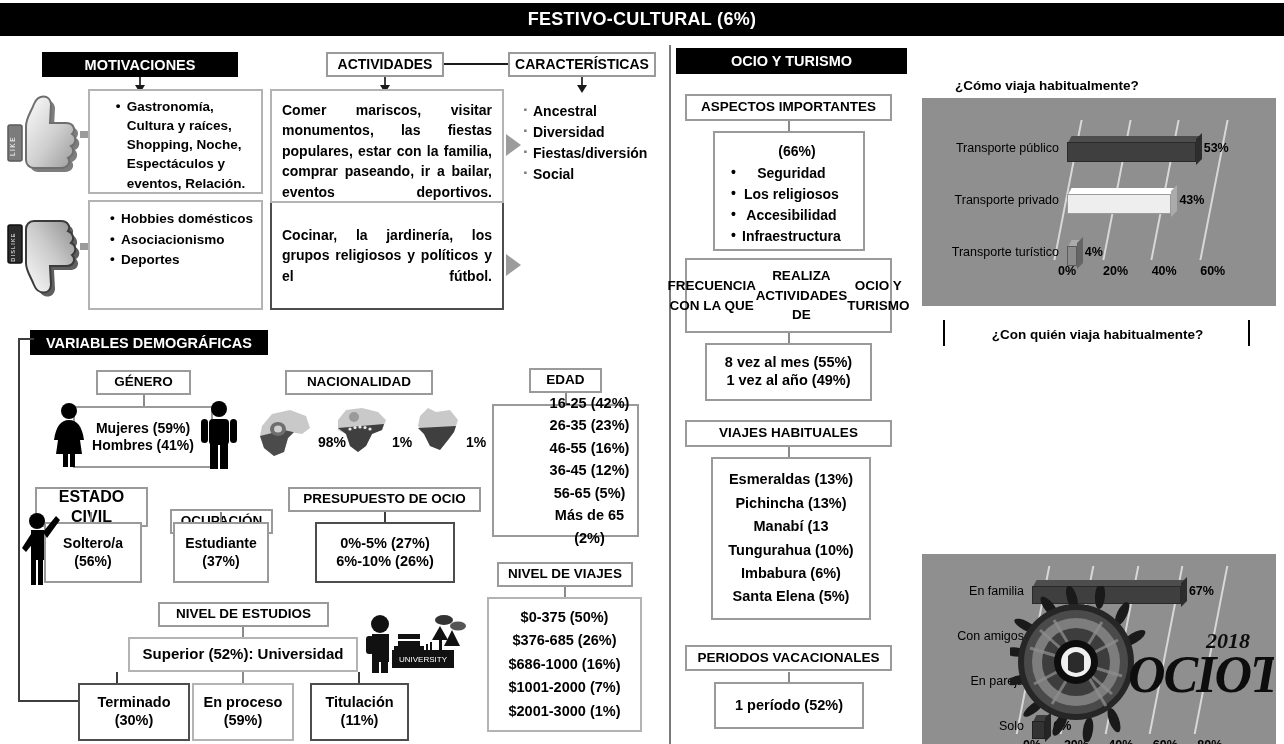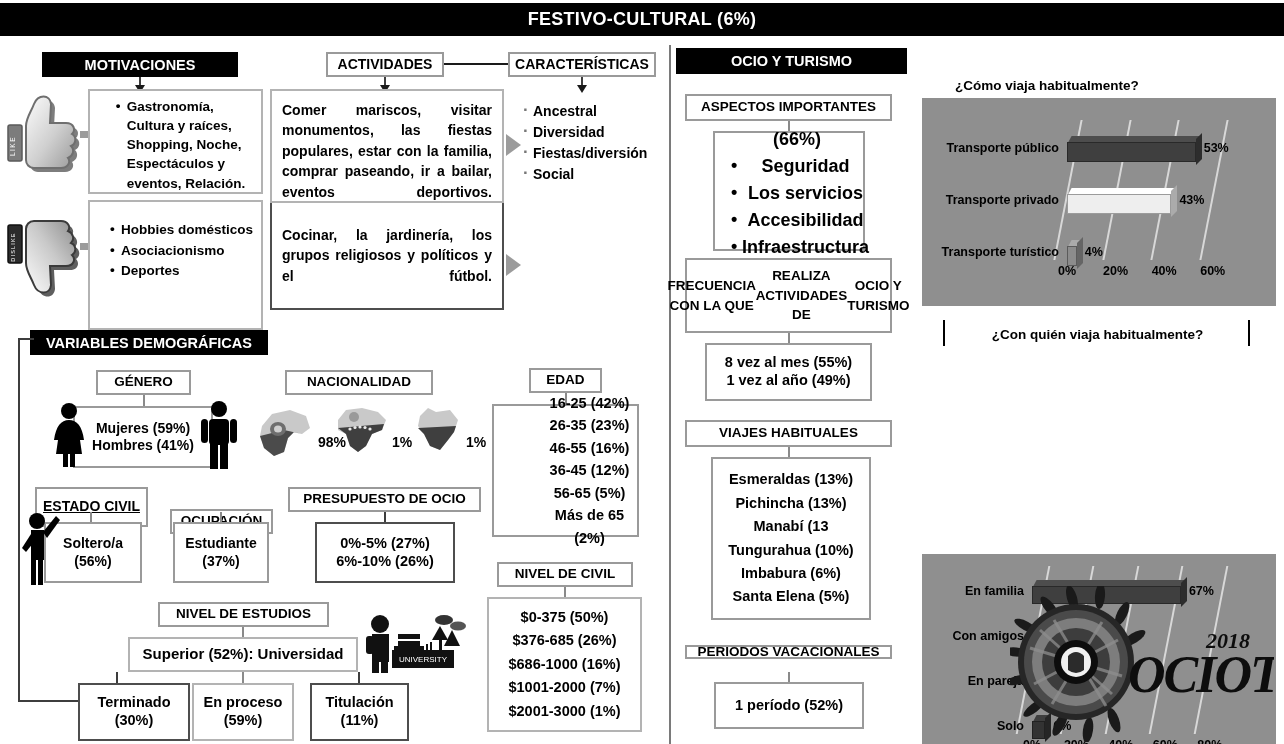--- a/index.html
+++ b/index.html
@@ -95,21 +95,21 @@
   .chart-title-boxed {
     background:#fff;
     display:flex; align-items:center; justify-content:center;
     font-weight:bold; font-size:13.5px;
   }
   .grid-line {
     position: absolute; width: 2px; background: #d8d8d8;
     transform: skewX(-11deg);
   }
   .cat-label {
-    position: absolute; font-weight: bold; font-size: 12.5px;
+    position: absolute; font-weight: normal; font-size: 12.5px;
     text-align: right; color: #000; white-space: nowrap;
   }
   .tick-label {
     position: absolute; font-weight: bold; font-size: 12.5px;
     color: #000; text-align: center; white-space: nowrap;
   }
   .bar {
     position: absolute;
   }
   .bar .face { position: absolute; left: 0; top: 6px; width: 100%; height: calc(100% - 6px); }
@@ -174,21 +174,21 @@
         </linearGradient>
       </defs>
       <path d="M30 82 C34 92,46 92,47 82 L46 63 L62 63 C70 63,72 56,68 52 C73 49,72 42,67 40 C71 36,69 30,64 28 C67 24,64 18,57 18 L30 18 C25 18,22 22,22 26 L22 60 C22 68,27 74,30 82Z" fill="#5f5f5f" transform="translate(4,4)"></path>
       <path d="M30 82 C34 92,46 92,47 82 L46 63 L62 63 C70 63,72 56,68 52 C73 49,72 42,67 40 C71 36,69 30,64 28 C67 24,64 18,57 18 L30 18 C25 18,22 22,22 26 L22 60 C22 68,27 74,30 82Z" fill="url(#gDn)" stroke="#3b3b3b" stroke-width="2"></path>
       <rect x="4" y="22" width="14" height="38" rx="2" fill="#2b2b2b" stroke="#111" stroke-width="1.5"></rect>
       <text x="11" y="44" fill="#fff" font-size="5.5" font-family="Liberation Sans, sans-serif" text-anchor="middle" transform="rotate(-90 11 44)" letter-spacing="1.2" data-name="dislike-label">DISLIKE</text>
     </svg>
   </div>
   <div class="abs connector-sq" style="left:80px; top:243px; width:10px; height:7px;" data-name="connector-dislike"></div>
 
-  <div class="abs box b-light left" style="left:88px; top:200px; width:175px; height:130px; padding:18px 0 0 12px; align-items:flex-start;" data-name="motivaciones-negative-box">
+  <div class="abs box b-light left" style="left:88px; top:200px; width:175px; height:110px; padding:7px 0 0 12px; align-items:flex-start;" data-name="motivaciones-negative-box">
     <ul class="bl" style="font-size:13.5px; line-height:1.52;">
       <li data-name="list-item">Hobbies domésticos</li>
       <li data-name="list-item">Asociacionismo</li>
       <li data-name="list-item">Deportes</li>
     </ul>
   </div>
 
   <div class="abs box b-mid" style="left:326px; top:52px; width:118px; height:25px; font-size:14px;" data-name="section-title-actividades">ACTIVIDADES</div>
   <div class="abs vline" style="left:384px; top:77px; width:2px; height:9px;" data-name="connector-actividades"></div>
   <div class="abs arrow-down" style="left:380px; top:85px;" data-name="arrow-down-icon"></div>
@@ -290,21 +290,21 @@
   <div class="abs vline-lt" style="left:565px; top:393px; width:2px; height:12px;" data-name="connector-edad"></div>
   <div class="abs box b-mid" style="left:492px; top:404px; width:147px; height:133px; flex-direction:column; font-size:14.5px; line-height:1.55;padding-left:48px;" data-name="edad-values-box">
     <div data-name="edad-line">16-25 (42%)</div>
     <div data-name="edad-line">26-35 (23%)</div>
     <div data-name="edad-line">46-55 (16%)</div>
     <div data-name="edad-line">36-45 (12%)</div>
     <div data-name="edad-line">56-65 (5%)</div>
     <div data-name="edad-line">Más de 65 (2%)</div>
   </div>
 
-  <div class="abs box b-mid" style="left:35px; top:487px; width:113px; height:40px; font-size:14px;text-decoration:underline;" data-name="estado-civil-title">ESTADO CIVIL</div>
+  <div class="abs box b-mid" style="left:35px; top:487px; width:113px; height:40px; font-size:16px;" data-name="estado-civil-title">ESTADO CIVIL</div>
   <div class="abs vline-lt" style="left:90px; top:512px; width:2px; height:11px;" data-name="connector-estado-civil"></div>
   <div class="abs box b-mid" style="left:44px; top:522px; width:98px; height:61px; flex-direction:column; font-size:14px;" data-name="estado-civil-box">
     <div data-name="estado-civil-line">Soltero/a</div>
     <div data-name="estado-civil-line">(56%)</div>
   </div>
   <div class="abs" data-name="single-person-icon" style="left:20px; top:508px; width:42px; height:78px;">
     <svg width="42" height="78" viewBox="0 0 42 78">
       <circle cx="17" cy="13" r="8" fill="#000"></circle>
       <rect x="11" y="22" width="13" height="30" fill="#000"></rect>
       <path d="M23 24 L36 8 L40 12 L27 30Z" fill="#000"></path>
@@ -321,21 +321,21 @@
     <div data-name="ocupacion-line">(37%)</div>
   </div>
 
   <div class="abs box b-mid" style="left:288px; top:487px; width:193px; height:25px; font-size:13.5px;" data-name="presupuesto-title">PRESUPUESTO DE OCIO</div>
   <div class="abs vline" style="left:384px; top:512px; width:2px; height:11px;" data-name="connector-presupuesto"></div>
   <div class="abs box b-dark" style="left:315px; top:522px; width:140px; height:61px; flex-direction:column; font-size:14.5px;" data-name="presupuesto-box">
     <div data-name="presupuesto-line">0%-5% (27%)</div>
     <div data-name="presupuesto-line">6%-10%  (26%)</div>
   </div>
 
-  <div class="abs box b-mid" style="left:497px; top:562px; width:136px; height:25px; font-size:13.5px;" data-name="nivel-renta-title">NIVEL DE CIVIL</div>
+  <div class="abs box b-mid" style="left:497px; top:562px; width:136px; height:25px; font-size:13.5px;" data-name="nivel-renta-title">NIVEL DE VIAJES</div>
   <div class="abs vline-lt" style="left:564px; top:587px; width:2px; height:11px;" data-name="connector-nivel-renta"></div>
   <div class="abs box b-light" style="left:487px; top:597px; width:155px; height:135px; flex-direction:column; font-size:14.5px; line-height:1.62;" data-name="nivel-renta-box">
     <div data-name="nivel-renta-line">$0-375 (50%)</div>
     <div data-name="nivel-renta-line">$376-685  (26%)</div>
     <div data-name="nivel-renta-line">$686-1000 (16%)</div>
     <div data-name="nivel-renta-line">$1001-2000 (7%)</div>
     <div data-name="nivel-renta-line">$2001-3000 (1%)</div>
   </div>
 
   <div class="abs box b-mid" style="left:158px; top:602px; width:171px; height:25px; font-size:13.5px;" data-name="nivel-estudios-title">NIVEL DE ESTUDIOS</div>
@@ -380,25 +380,25 @@
     <div data-name="estudios-line">Titulación</div>
     <div data-name="estudios-line">(11%)</div>
   </div>
 
   <div class="abs" style="left:669px; top:45px; width:2px; height:699px; background:#7a7a7a;" data-name="column-divider"></div>
 
   <div class="abs black-title" style="left:676px; top:48px; width:231px; height:26px;" data-name="section-title-ocio-turismo">OCIO Y TURISMO</div>
 
   <div class="abs box b-mid" style="left:685px; top:94px; width:207px; height:27px; font-size:13.5px;" data-name="aspectos-title">ASPECTOS IMPORTANTES</div>
   <div class="abs vline-lt" style="left:788px; top:121px; width:2px; height:11px;" data-name="connector-aspectos"></div>
-  <div class="abs box b-mid" style="left:713px; top:131px; width:152px; height:120px; flex-direction:column; align-items:flex-start; padding:8px 0 0 16px; font-size:18px;" data-name="aspectos-box">
+  <div class="abs box b-mid" style="left:713px; top:131px; width:152px; height:120px; flex-direction:column; align-items:flex-start; padding:8px 0 0 16px; font-size:14px;" data-name="aspectos-box">
     <div style="width:100%; text-align:center; margin-bottom:2px;" data-name="aspectos-percent">(66%)</div>
     <ul class="bl" style="line-height:1.5;">
       <li data-name="list-item">Seguridad</li>
-      <li data-name="list-item">Los servicios</li>
+      <li data-name="list-item">Los religiosos</li>
       <li data-name="list-item">Accesibilidad</li>
       <li data-name="list-item">Infraestructura</li>
     </ul>
   </div>
 
   <div class="abs box b-mid" style="left:685px; top:258px; width:207px; height:75px; flex-direction:row; font-size:13.5px; line-height:1.45;" data-name="frecuencia-title">
     <div data-name="frecuencia-title-line">FRECUENCIA CON LA QUE</div>
     <div data-name="frecuencia-title-line">REALIZA ACTIVIDADES DE</div>
     <div data-name="frecuencia-title-line">OCIO Y TURISMO</div>
   </div>
@@ -412,21 +412,21 @@
   <div class="abs vline-lt" style="left:788px; top:447px; width:2px; height:11px;" data-name="connector-viajes"></div>
   <div class="abs box b-mid" style="left:711px; top:457px; width:160px; height:163px; flex-direction:column; font-size:14.5px; line-height:1.62;" data-name="viajes-box">
     <div data-name="viajes-line">Esmeraldas (13%)</div>
     <div data-name="viajes-line">Pichincha (13%)</div>
     <div data-name="viajes-line">Manabí (13</div>
     <div data-name="viajes-line">Tungurahua (10%)</div>
     <div data-name="viajes-line">Imbabura (6%)</div>
     <div data-name="viajes-line">Santa Elena (5%)</div>
   </div>
 
-  <div class="abs box b-mid" style="left:685px; top:645px; width:207px; height:14px; font-size:13.5px;" data-name="periodos-title">PERIODOS VACACIONALES</div>
+  <div class="abs box b-mid" style="left:685px; top:645px; width:207px; height:26px; font-size:13.5px;" data-name="periodos-title">PERIODOS VACACIONALES</div>
   <div class="abs vline-lt" style="left:788px; top:672px; width:2px; height:11px;" data-name="connector-periodos"></div>
   <div class="abs box b-mid" style="left:714px; top:682px; width:150px; height:47px; font-size:14.5px;" data-name="periodos-box">1 período (52%)</div>
 
   <div class="abs chart-title" style="left:955px; top:78px;" data-name="chart-1-title">¿Cómo viaja habitualmente?</div>
 
   <div class="abs chart-plot" id="chart1" style="left:922px; top:98px; width:354px; height:208px;" data-name="chart-1-plot">
       <div class="grid-line" data-name="grid-line" style="left: 145px; top: 22px; height: 140px;"></div>
       <div class="tick-label" data-name="x-axis-tick-label" style="left: 115px; top: 166px; width: 60px;">0%</div>
       <div class="grid-line" data-name="grid-line" style="left: 193.571px; top: 22px; height: 140px;"></div>
       <div class="tick-label" data-name="x-axis-tick-label" style="left: 163.571px; top: 166px; width: 60px;">20%</div>

